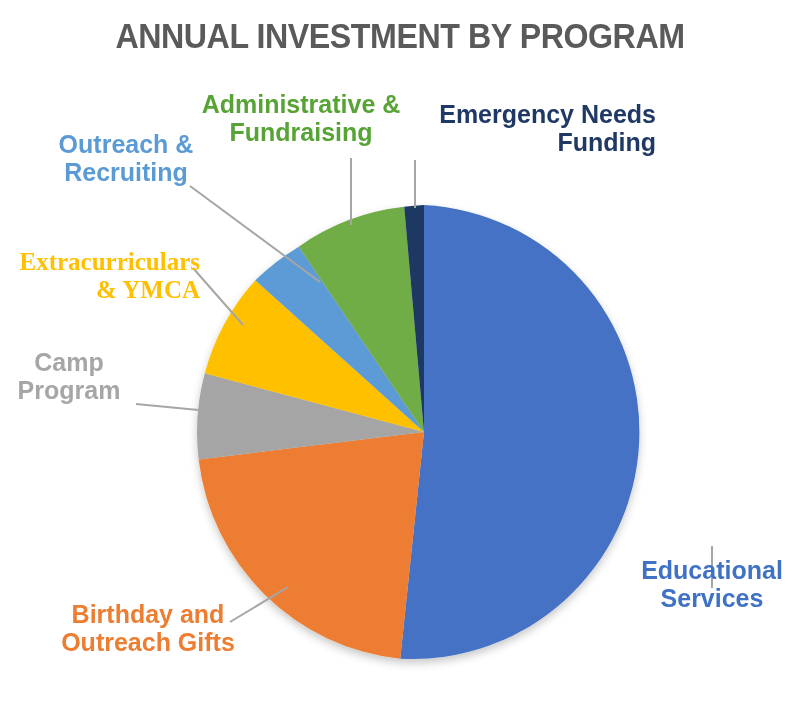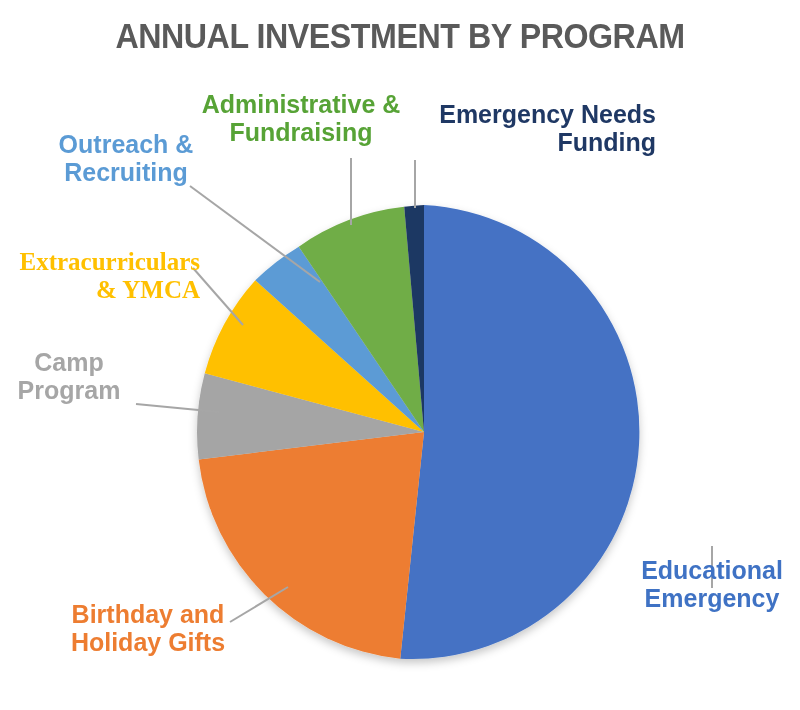--- a/index.html
+++ b/index.html
@@ -127,33 +127,33 @@
       <path d="M 415 160 L 415 208"></path>
       <path d="M 351 158 L 351 225"></path>
       <path d="M 190 186 L 320 282"></path>
       <path d="M 193 268 L 243 325"></path>
       <path d="M 136 404 L 219 412"></path>
       <path d="M 230 622 L 288 587"></path>
     </g>
   </svg>
 
   <div class="slice-label lbl-educational-services">Educational
-Emergency</div>
+Services</div>
 
   <div class="slice-label lbl-emergency-needs-funding">Emergency Needs
 Funding</div>
 
   <div class="slice-label lbl-outreach-recruiting">Outreach &amp;
 Recruiting</div>
 
   <div class="slice-label lbl-administrative-fundraising">Administrative &amp;
 Fundraising</div>
 
   <div class="slice-label lbl-extracurriculars-ymca">Extracurriculars
 &amp; YMCA</div>
 
   <div class="slice-label lbl-camp-program">Camp
 Program</div>
 
   <div class="slice-label lbl-birthday-holiday-gifts">Birthday and
-Holiday Gifts</div>
+Outreach Gifts</div>
 
 </div>
 
 </body></html>

